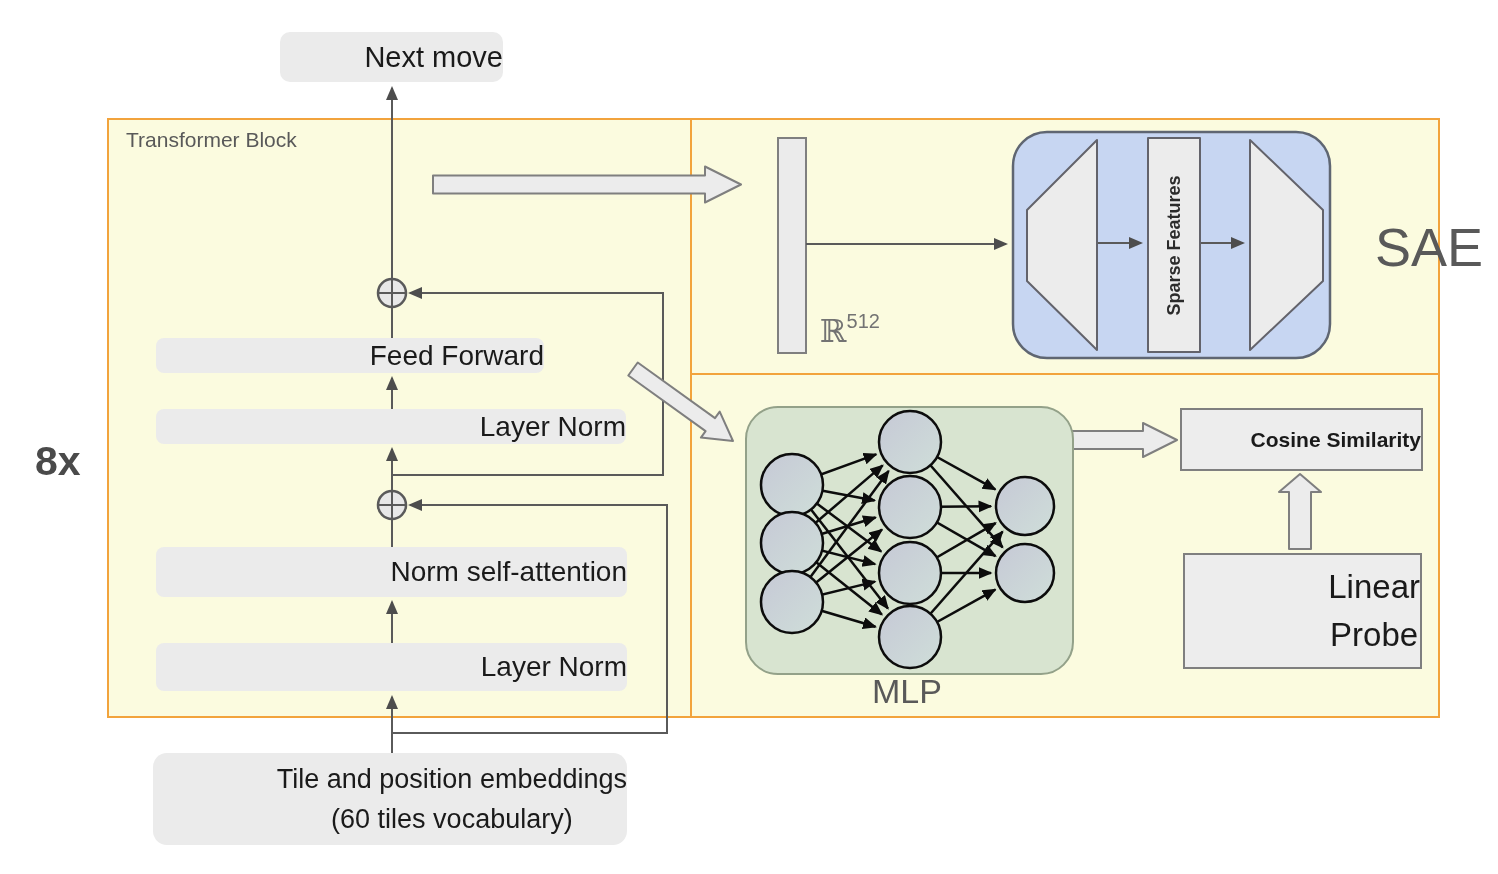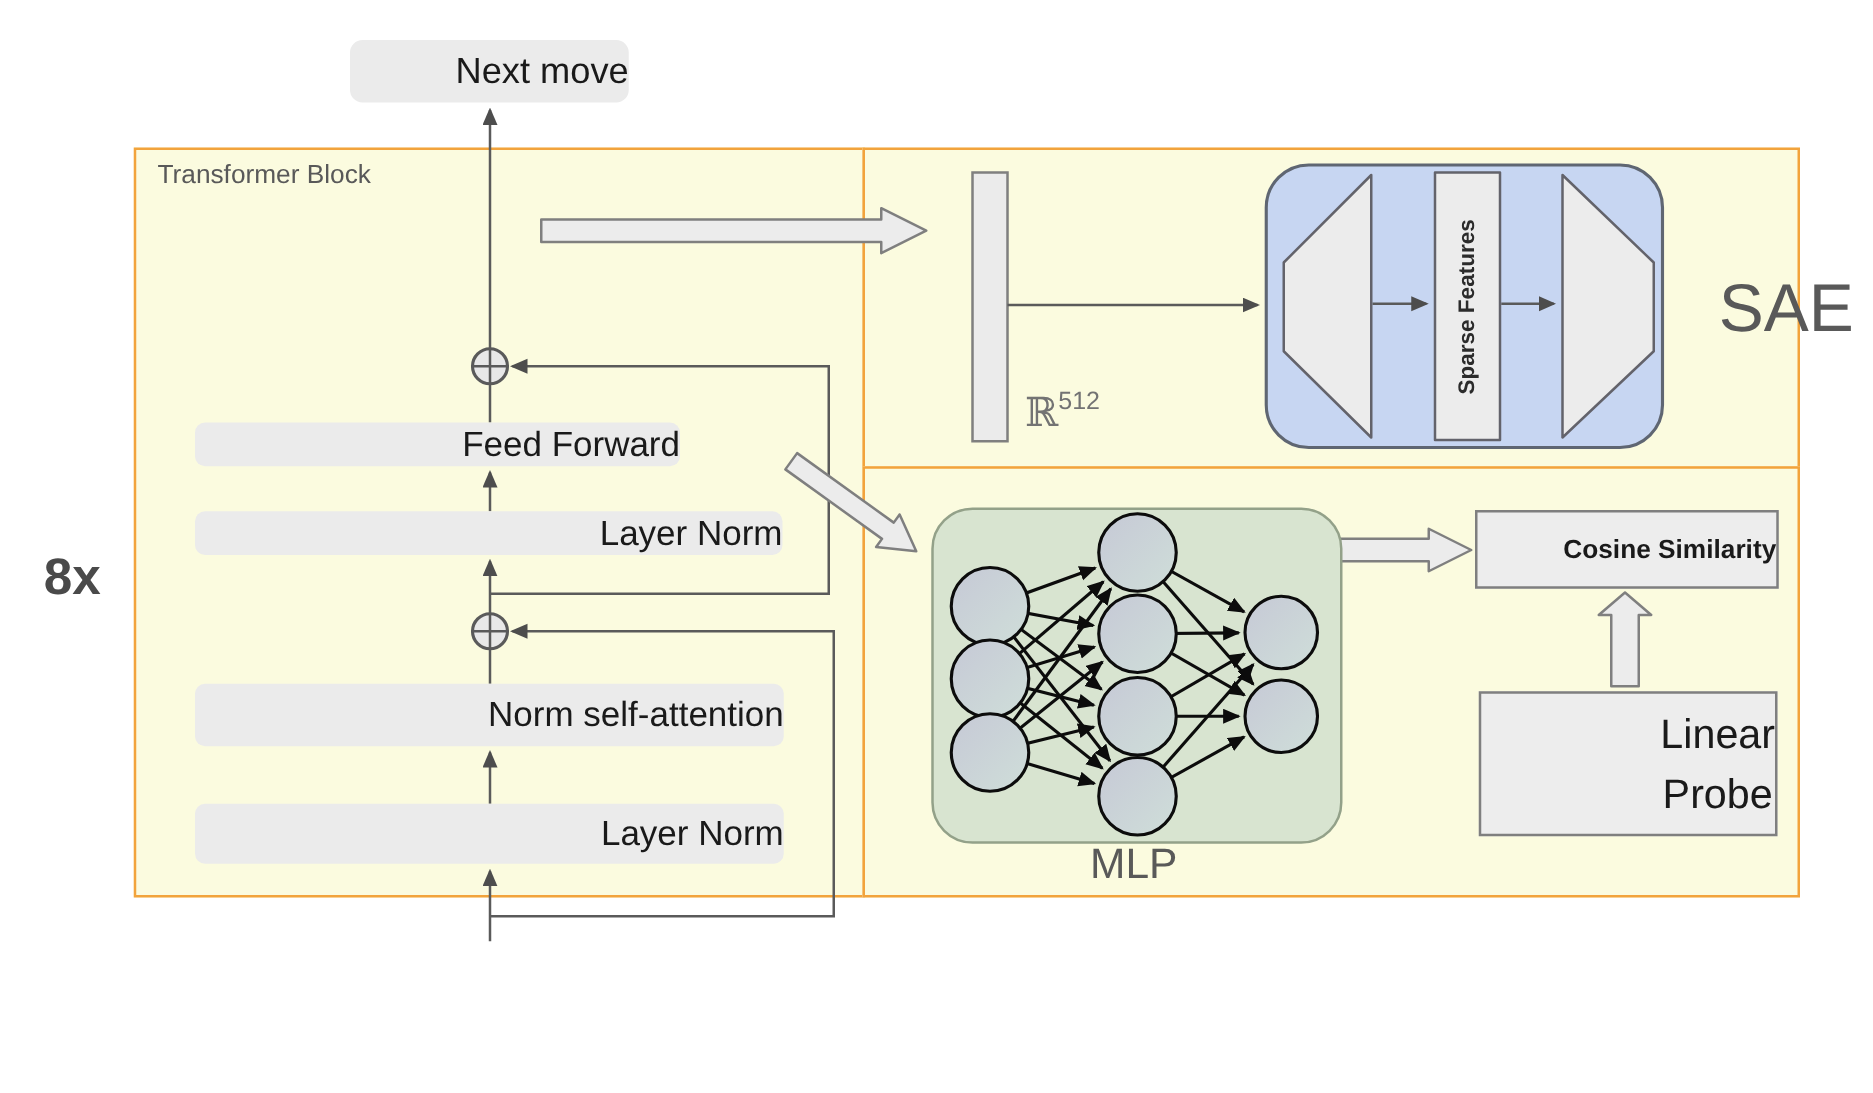--- a/index.html
+++ b/index.html
@@ -135,20 +135,22 @@
   </div>
 
   <div class="pill" style="left:156px;top:547px;width:471px;height:50px;">
     <span>Norm self-attention</span>
   </div>
 
   <div class="pill" style="left:156px;top:643px;width:471px;height:48px;">
     <span>Layer Norm</span>
   </div>
 
+  <div class="pill pill-multiline" style="left:153px;top:753px;width:474px;height:92px;">Tile and position embeddings
+(60 tiles vocabulary)</div>
 
 
   <div class="lbl rdim" style="left:820px;top:310px;">
     <span>ℝ</span><sup>512</sup>
   </div>
 
   <div class="rotate-wrap" style="left:1148px;top:138px;width:52px;height:214px;">
     <span>Sparse Features</span>
   </div>
 

